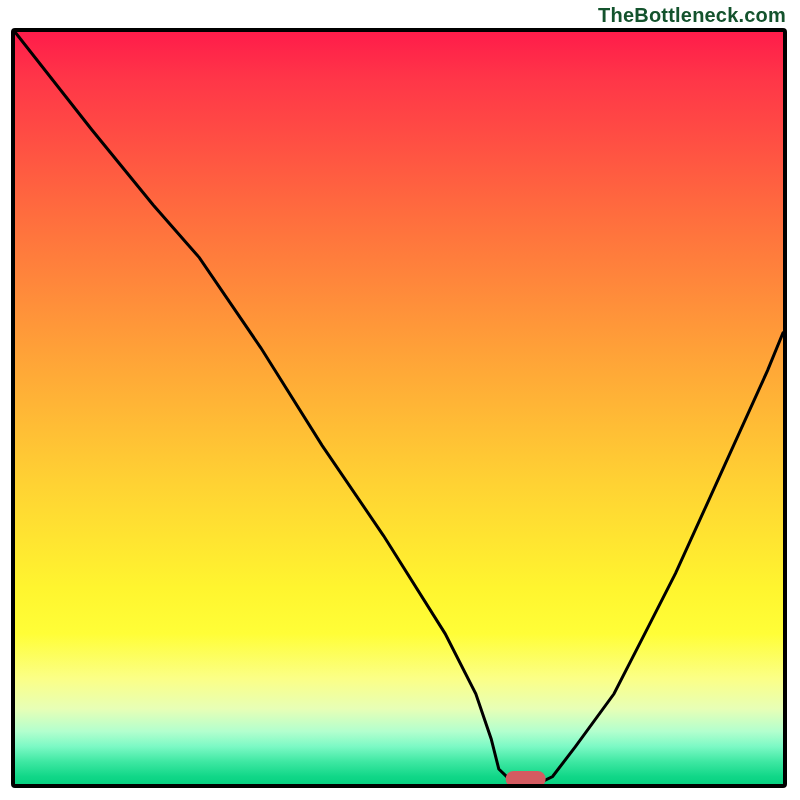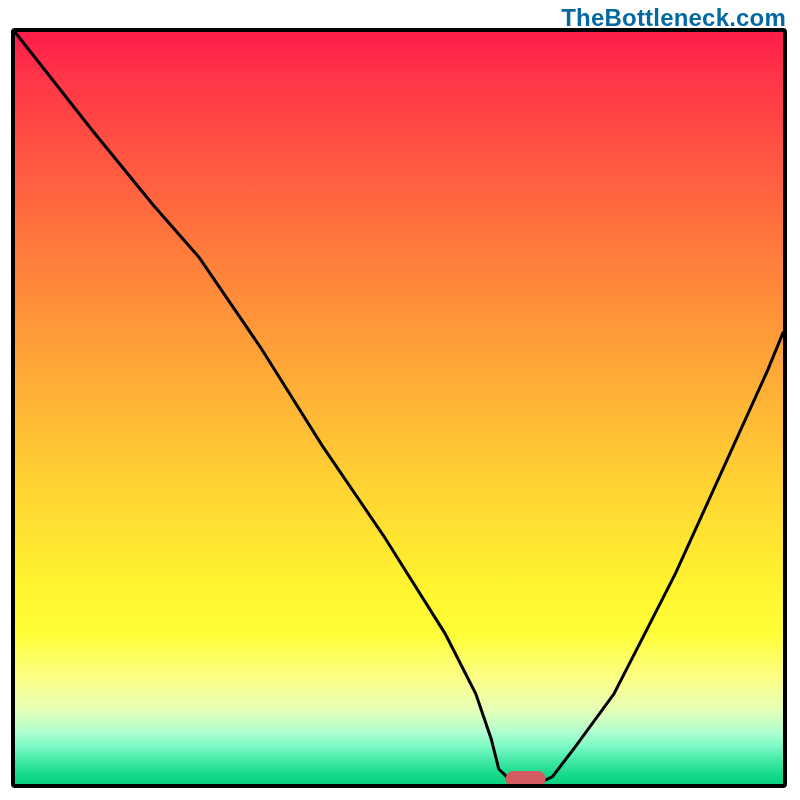--- a/index.html
+++ b/index.html
@@ -45,23 +45,23 @@
   .curve-svg {
     position: absolute;
     inset: 0;
     width: 100%;
     height: 100%;
   }
   .watermark {
     position: absolute;
     top: 4px;
     right: 14px;
-    font-size: 24px;
+    font-size: 20px;
     font-weight: 600;
-    color: #0369a1;
+    color: #14532d;
     letter-spacing: 0.2px;
     user-select: none;
   }
   .marker {
     position: absolute;
     
     height: 16px;
     border-radius: 8px;
     background: #d45b61;
     transform: translate(-50%, -50%);

